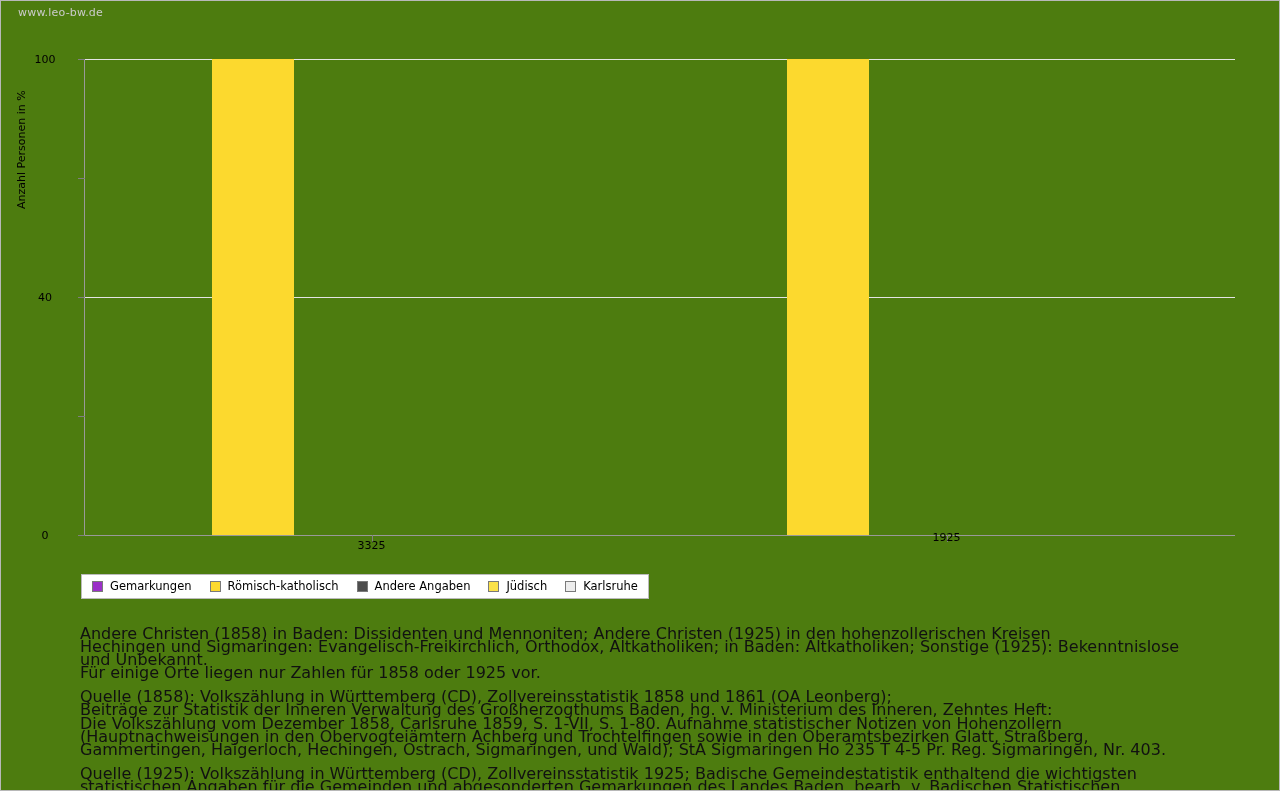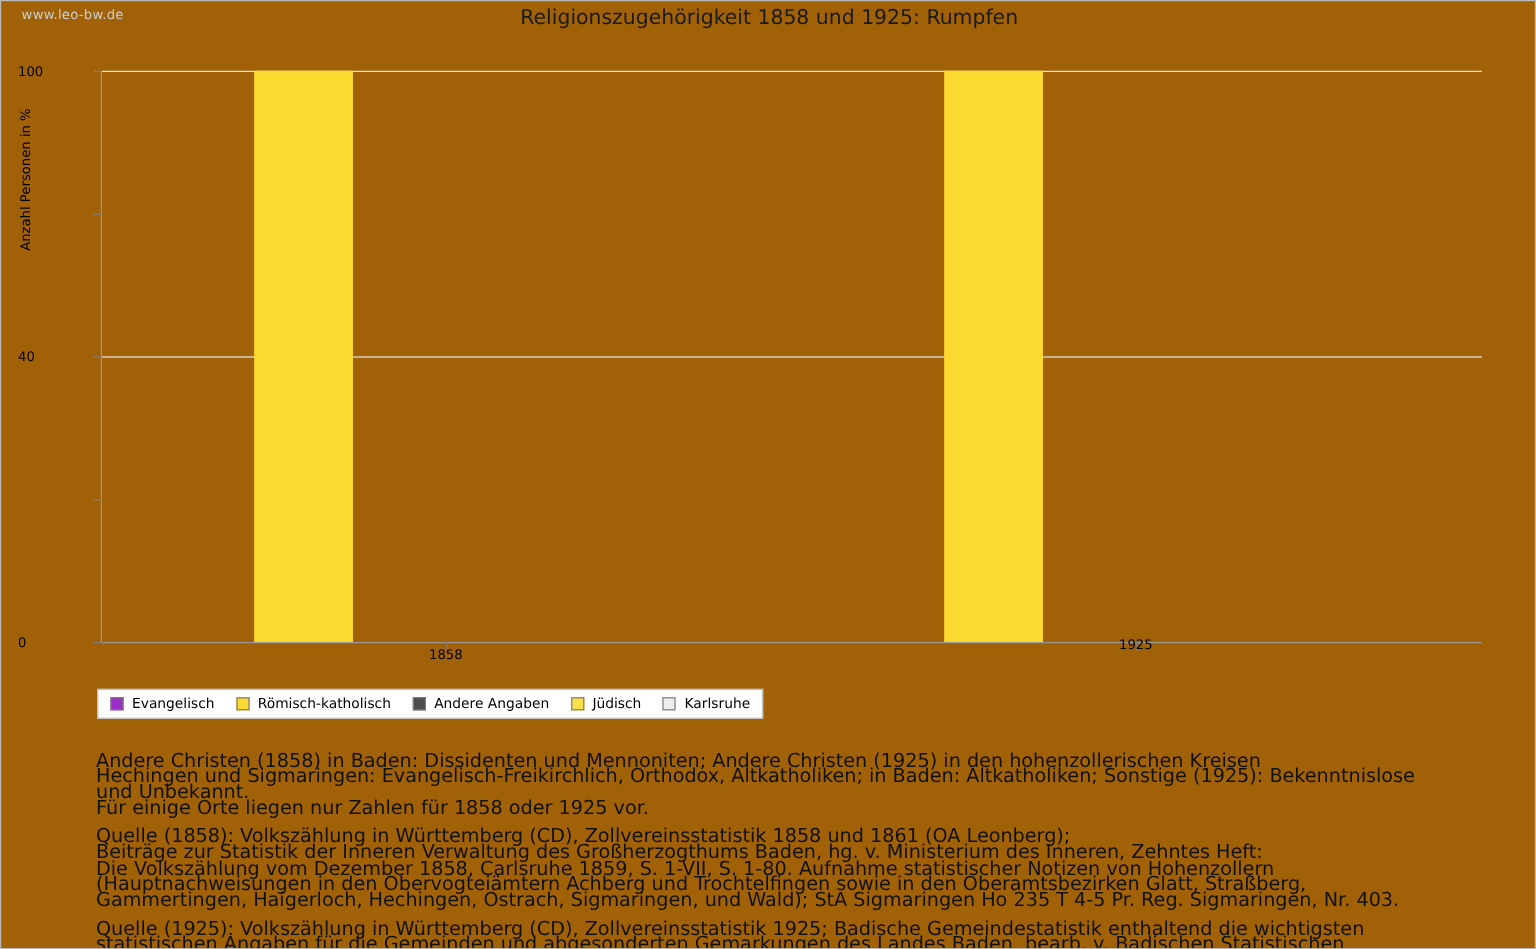--- a/index.html
+++ b/index.html
@@ -8,21 +8,21 @@
     background: #ffffff;
   }
   body {
     font-family: "DejaVu Sans", sans-serif;
     color: #000000;
   }
   #page {
     position: relative;
     width: 1280px;
     height: 791px;
-    background: #a16207;
+    background: #4d7c0f;
     border: 1px solid #b8b8b8;
     box-sizing: border-box;
     overflow: hidden;
   }
   .watermark {
     position: absolute;
     left: 17px;
     top: 5px;
     font-size: 11px;
     color: #cccccc;
@@ -70,21 +70,21 @@
     transform-origin: left top;
     white-space: nowrap;
     position: absolute;
     left: 12px;
     top: 150px;
   }
   .ytick {
     position: absolute;
     font-size: 11px;
     color: #000;
-    text-align: left;
+    text-align: center;
     width: 60px;
   }
   .ytick-mark {
     position: absolute;
     width: 7px;
     height: 1px;
     background: #808080;
   }
   .xtick-mark {
     position: absolute;
@@ -146,37 +146,36 @@
   }
   #notes p:last-child { margin-bottom: 16px; }
 </style>
 </head>
 <body>
 
 <div id="page">
 
   <div class="watermark">www.leo-bw.de</div>
 
-  <div class="chart-title">Religionszugehörigkeit 1858 und 1925: Rumpfen</div>
 
   <div class="axis-label-y">
     <span>Anzahl Personen in %</span>
   </div>
 
   <div id="plot">
       <div class="gridline" style="top: 238px;"></div>
       <div class="gridline" style="top: 0px;"></div>
       <div class="bar" title="Römisch-katholisch 1858: 100%" style="width: 82px; height: 476px; left: 126.5px; background: rgb(252, 217, 46); border-color: rgb(252, 217, 46);"></div>
       <div class="bar" title="Römisch-katholisch 1925: 100%" style="width: 82px; height: 476px; left: 701.5px; background: rgb(252, 217, 46); border-color: rgb(252, 217, 46);"></div>
     </div>
 
   <div id="legend">
       <div class="legend-item">
         <span class="swatch" style="background: rgb(155, 48, 200);"></span>
-        <span>Evangelisch</span>
+        <span>Gemarkungen</span>
       </div>
       <div class="legend-item">
         <span class="swatch" style="background: rgb(252, 217, 46);"></span>
         <span>Römisch-katholisch</span>
       </div>
       <div class="legend-item">
         <span class="swatch" style="background: rgb(77, 77, 77);"></span>
         <span>Andere Angaben</span>
       </div>
       <div class="legend-item">
@@ -197,16 +196,16 @@
 
 <div class="ytick" style="left: 14px; top: 528px;">0</div>
     <div class="ytick-mark" style="left: 77px; top: 534px;"></div>
     <div class="ytick" style="left: 14px; top: 290px;">40</div>
     <div class="ytick-mark" style="left: 77px; top: 296px;"></div>
     <div class="ytick" style="left: 14px; top: 52px;">100</div>
     <div class="ytick-mark" style="left: 77px; top: 58px;"></div>
     <div class="ytick-mark" style="left: 77px; top: 415px;"></div>
     <div class="ytick-mark" style="left: 77px; top: 177px;"></div>
     <div class="xtick-mark" style="left: 370.5px; top: 534px;"></div>
-    <div class="xtick-label" style="left: 310.5px; top: 538px;">1858</div>
+    <div class="xtick-label" style="left: 310.5px; top: 538px;">3325</div>
     <div class="xtick-mark" style="left: 945.5px; top: 534px;"></div>
     <div class="xtick-label" style="left: 885.5px; top: 530px;">1925</div>
   </div>
 
 </body></html>

